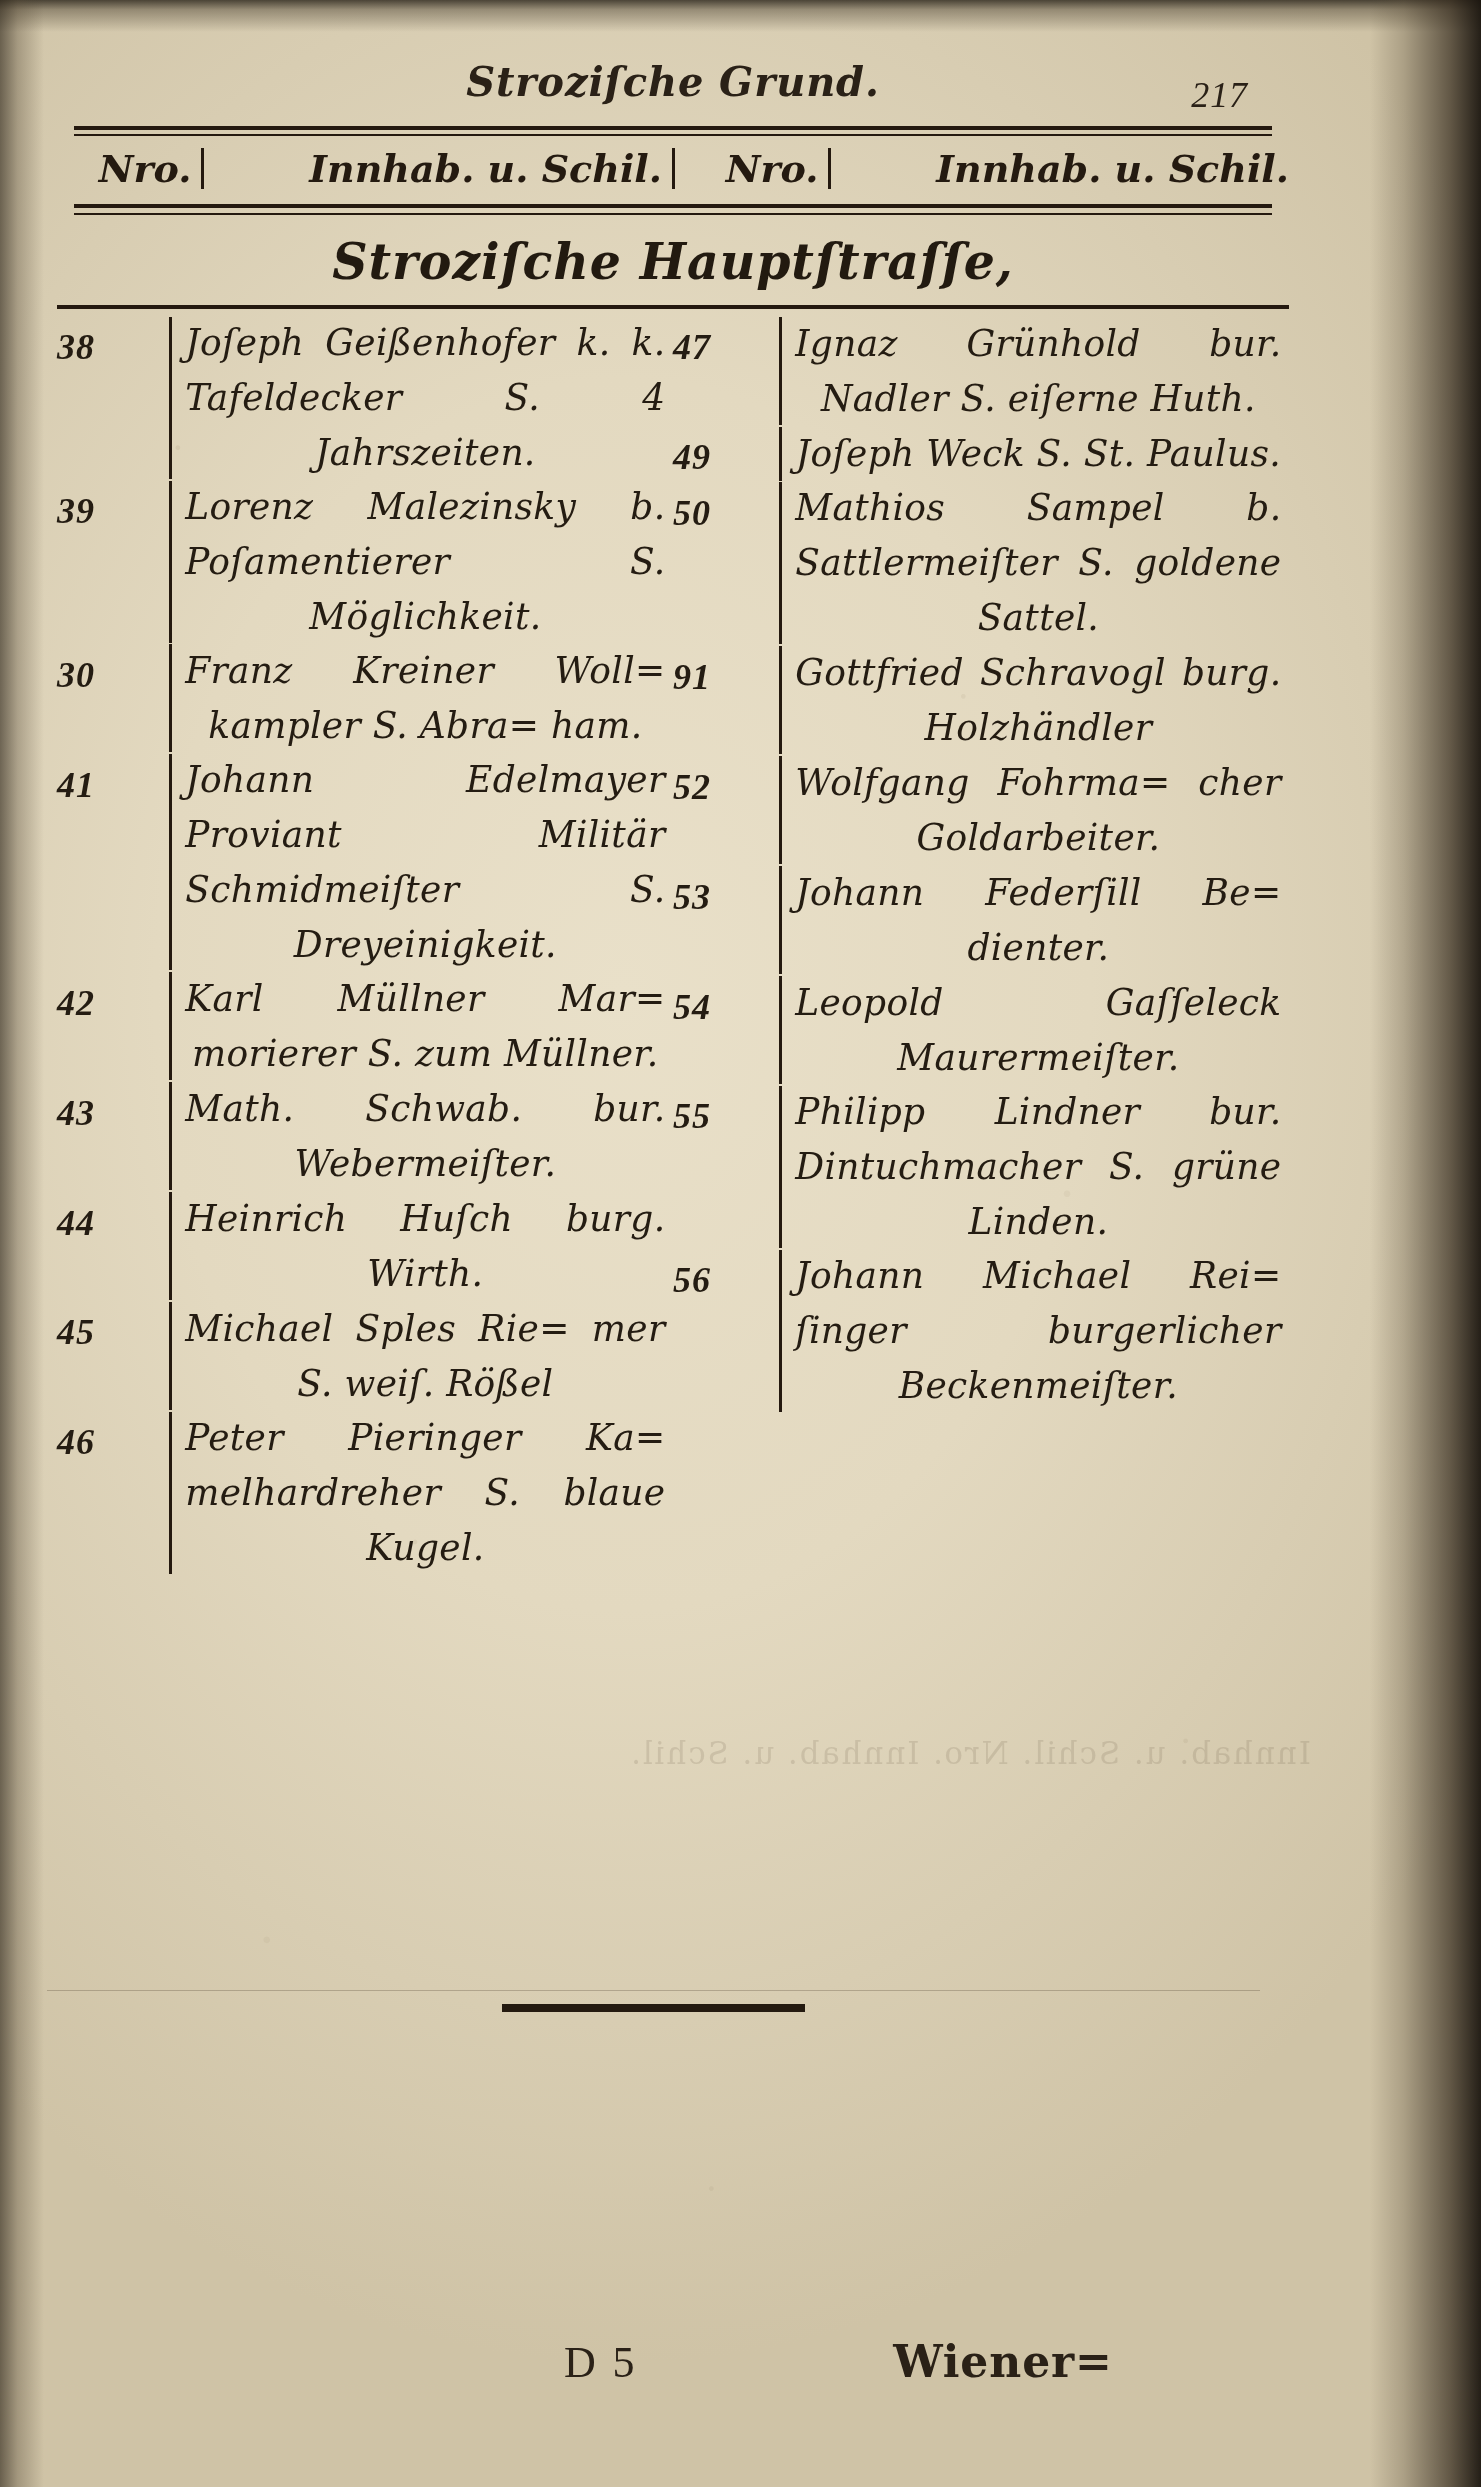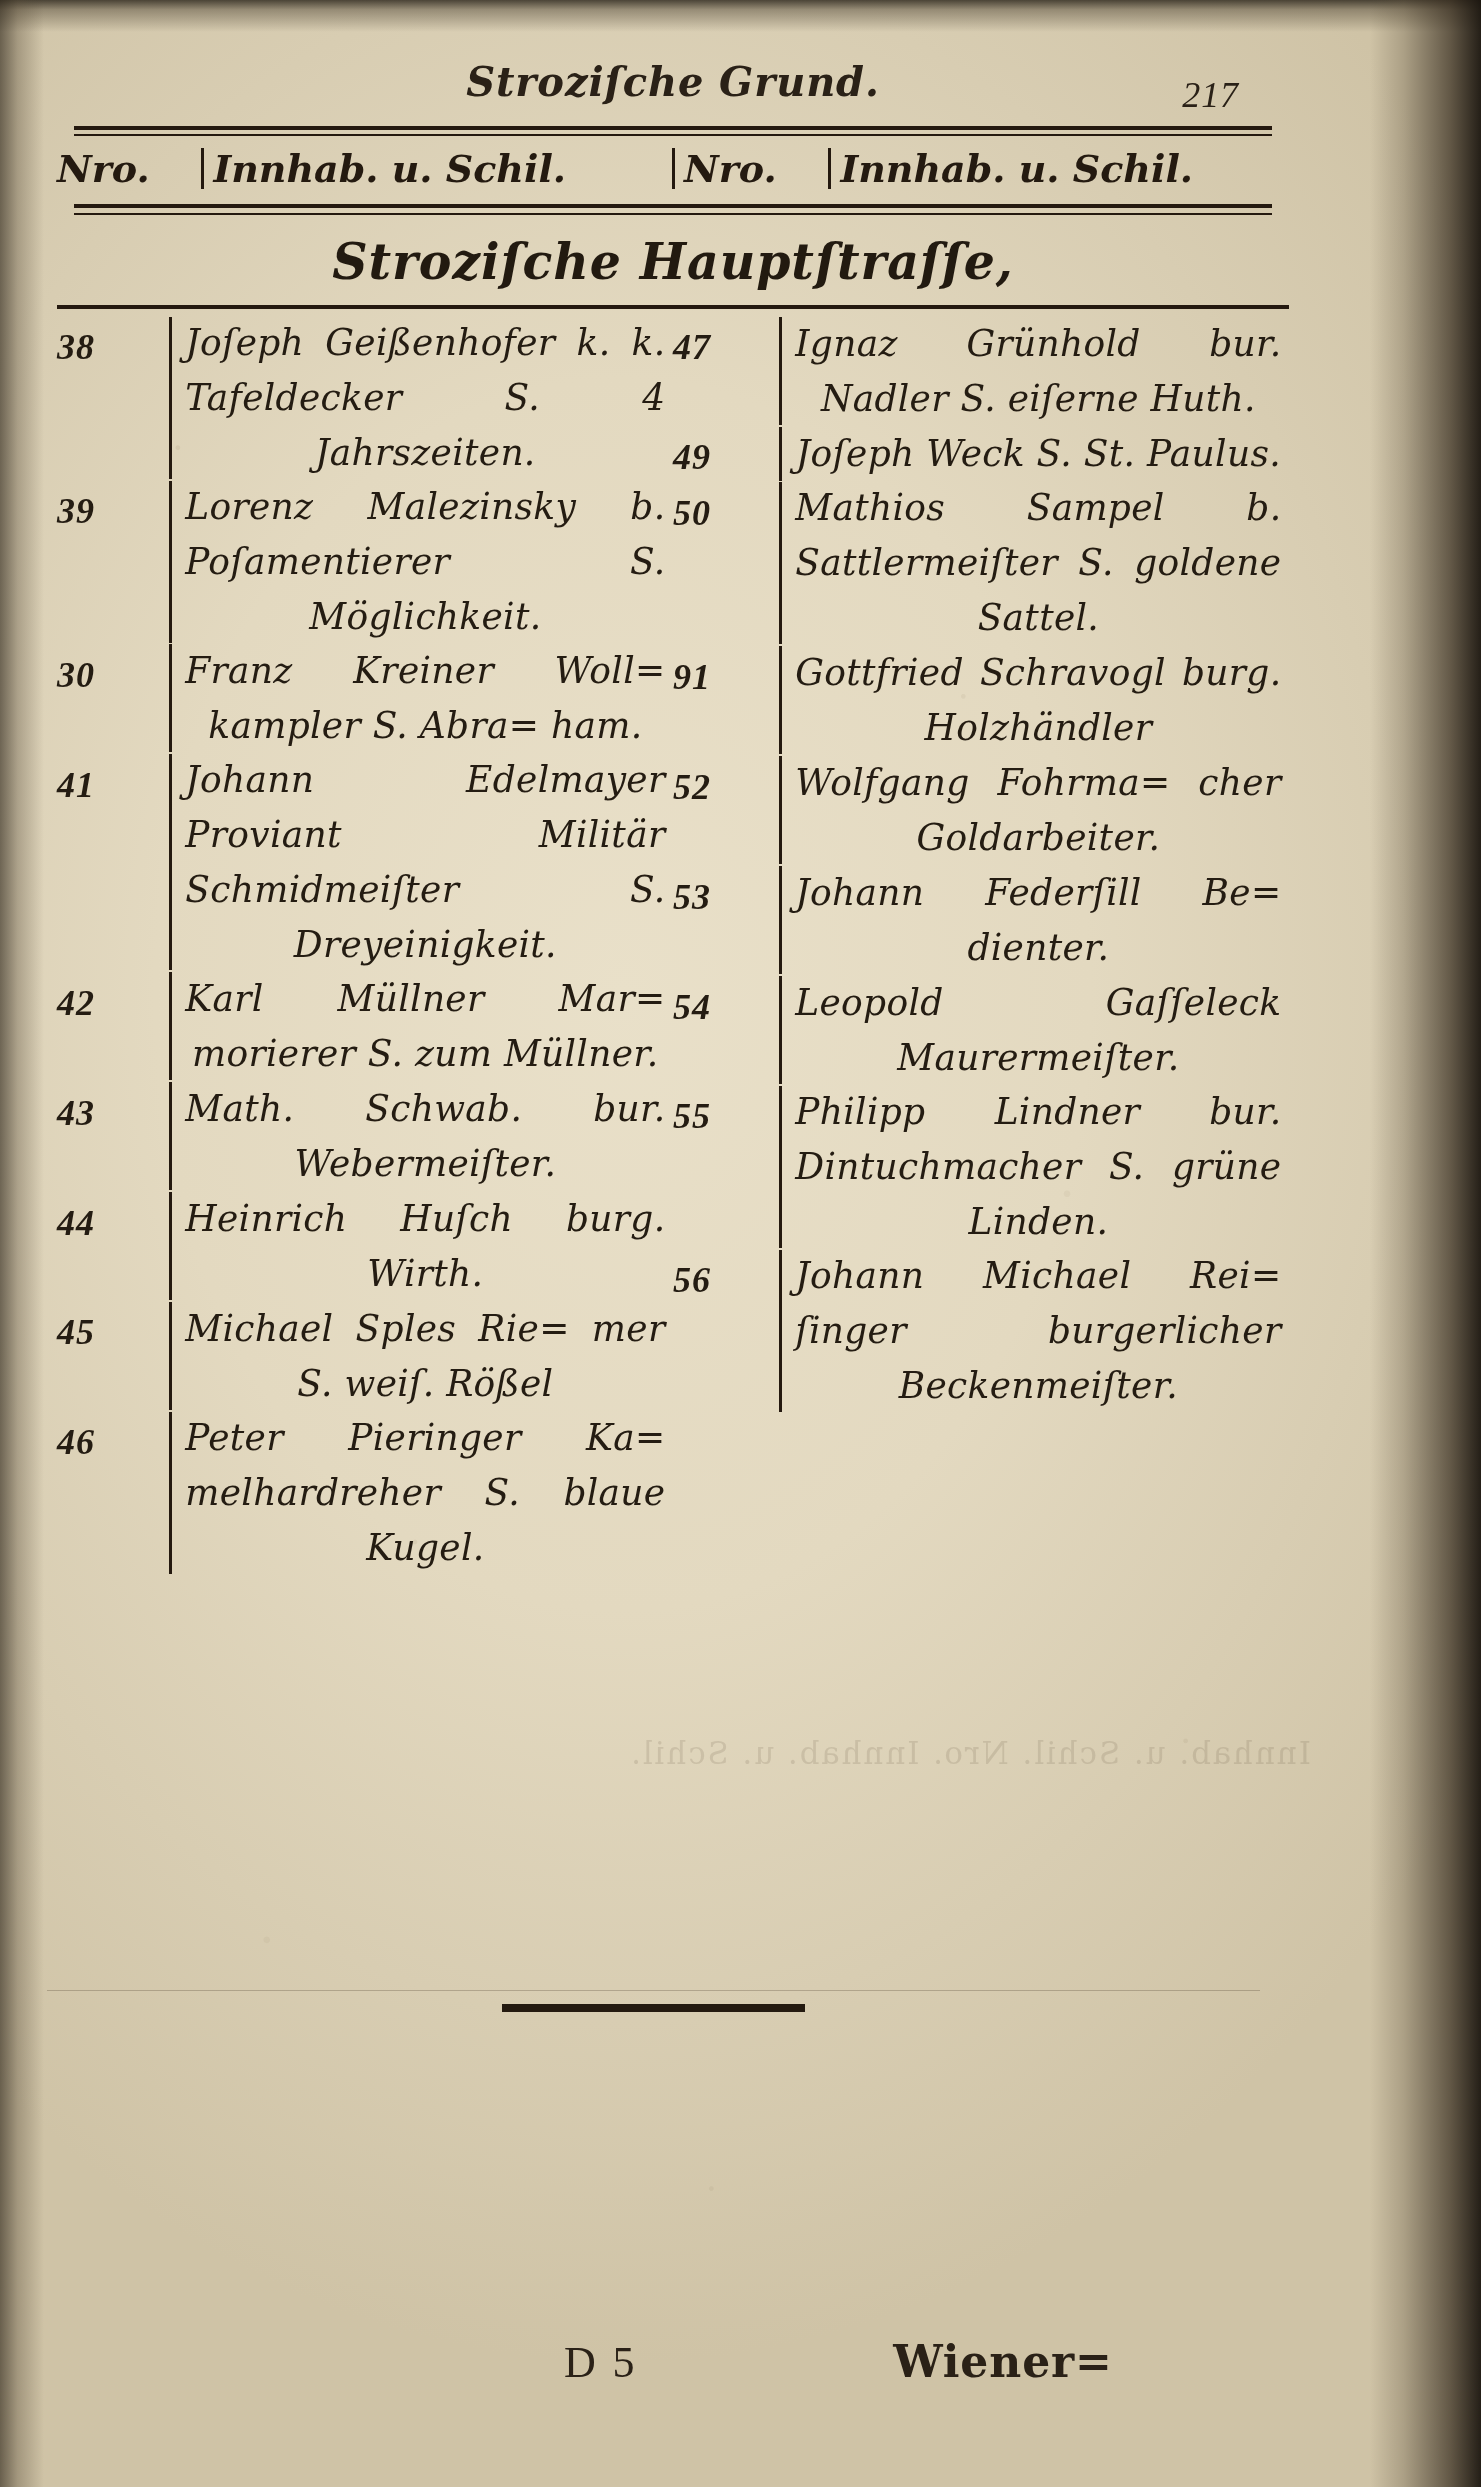--- a/index.html
+++ b/index.html
@@ -92,21 +92,21 @@
   .run-title {
     font-size: 40px;
     letter-spacing: 0.9px;
     color: #2a2117;
     font-family: "DejaVu Serif", serif;
     font-weight: 600;
     transform: scaleY(1.04);
   }
   .folio {
     position: absolute;
-    right: 50px;
+    right: 41px;
     bottom: 3.8px;
     font-size: 36px;
     letter-spacing: 0.9px;
     font-family: "Liberation Serif", serif;
     color: #2a2117;
   }
 
   .rule {
     height: 0;
     border-top: 4.7px solid #24190f;
@@ -119,21 +119,21 @@
 
   .colhead {
     display: flex;
     font-size: 38px;
     font-weight: 700;
     letter-spacing: 0px;
     padding: 5.7px 0 7.6px 0;
     color: #241a10;
   }
   .colhead .cell {
-    text-align: left;
+    text-align: right;
     white-space: nowrap;
   }
   .ch-nro1 { width: 142px; }
   .ch-txt1 { width: 474px; }
   .ch-nro2 { width: 142px; }
   .ch-txt2 { width: 474px; }
   .vsep {
     width: 0;
     border-left: 3.8px solid #24190f;
     margin: 1.9px 9.5px;

